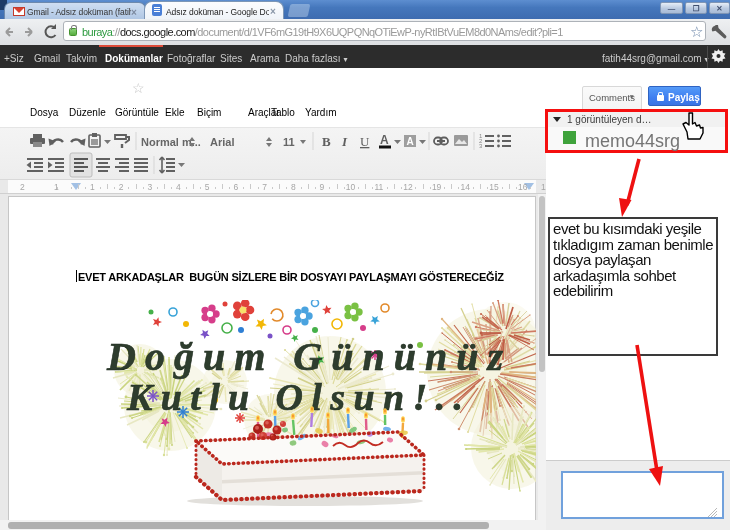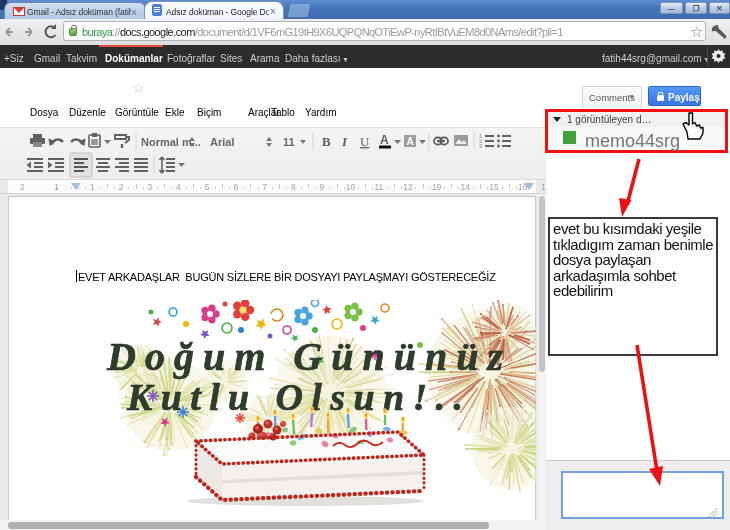--- a/index.html
+++ b/index.html
@@ -58,21 +58,21 @@
   .dda { position:absolute; width:0; height:0; border-left:3.5px solid transparent; border-right:3.5px solid transparent; border-top:4px solid #777; }
 
   
   #ruler { left:0; top:180px; width:546px; height:14px; background:#e9e9e9; border-bottom:1px solid #d0d0d0; }
   #rulerpage { position:absolute; left:8px; top:0; width:528px; height:13px; background:#fbfbfb; }
   .rnum { position:absolute; top:182px; font-size:8.5px; color:#a6a6a6; }
   .rtick { position:absolute; width:1px; height:5px; background:#c9c9c9; }
   .rtri { position:absolute; width:0; height:0; border-left:5px solid transparent; border-right:5px solid transparent; border-top:7px solid #a2c0e4; }
 
   
-  #canvas { left:0; top:194px; width:546px; height:336px; background:#e9e9e9; }
+  #canvas { left:0; top:194px; width:546px; height:336px; background:#e9e9e9;font-weight:bold; }
   #page { position:absolute; left:8px; top:2px; width:528px; height:325px; background:#fff; border:1px solid #c6c6c6; border-bottom:none; }
   #caret { position:absolute; left:76px; top:76px; width:1px; height:12px; background:#000; }
   #docline { position:absolute; left:78px; top:77px; font-size:11px; color:#000; white-space:nowrap; letter-spacing:-0.22px; }
   #vscroll { position:absolute; left:538px; top:0px; width:8px; height:336px; background:#f2f2f2; }
   #vthumb { position:absolute; left:539px; top:2px; width:6px; height:176px; background:#c3c3c3; border-radius:3px; }
   #hscroll { left:0px; top:520px; width:546px; height:10px; background:#f2f2f2; }
   #hthumb { left:8px; top:522px; width:481px; height:7px; background:#b0b0b0; border-radius:3px; }
 
   
   #rpanel { left:546px; top:127px; width:184px; height:403px; background:#fff; }

